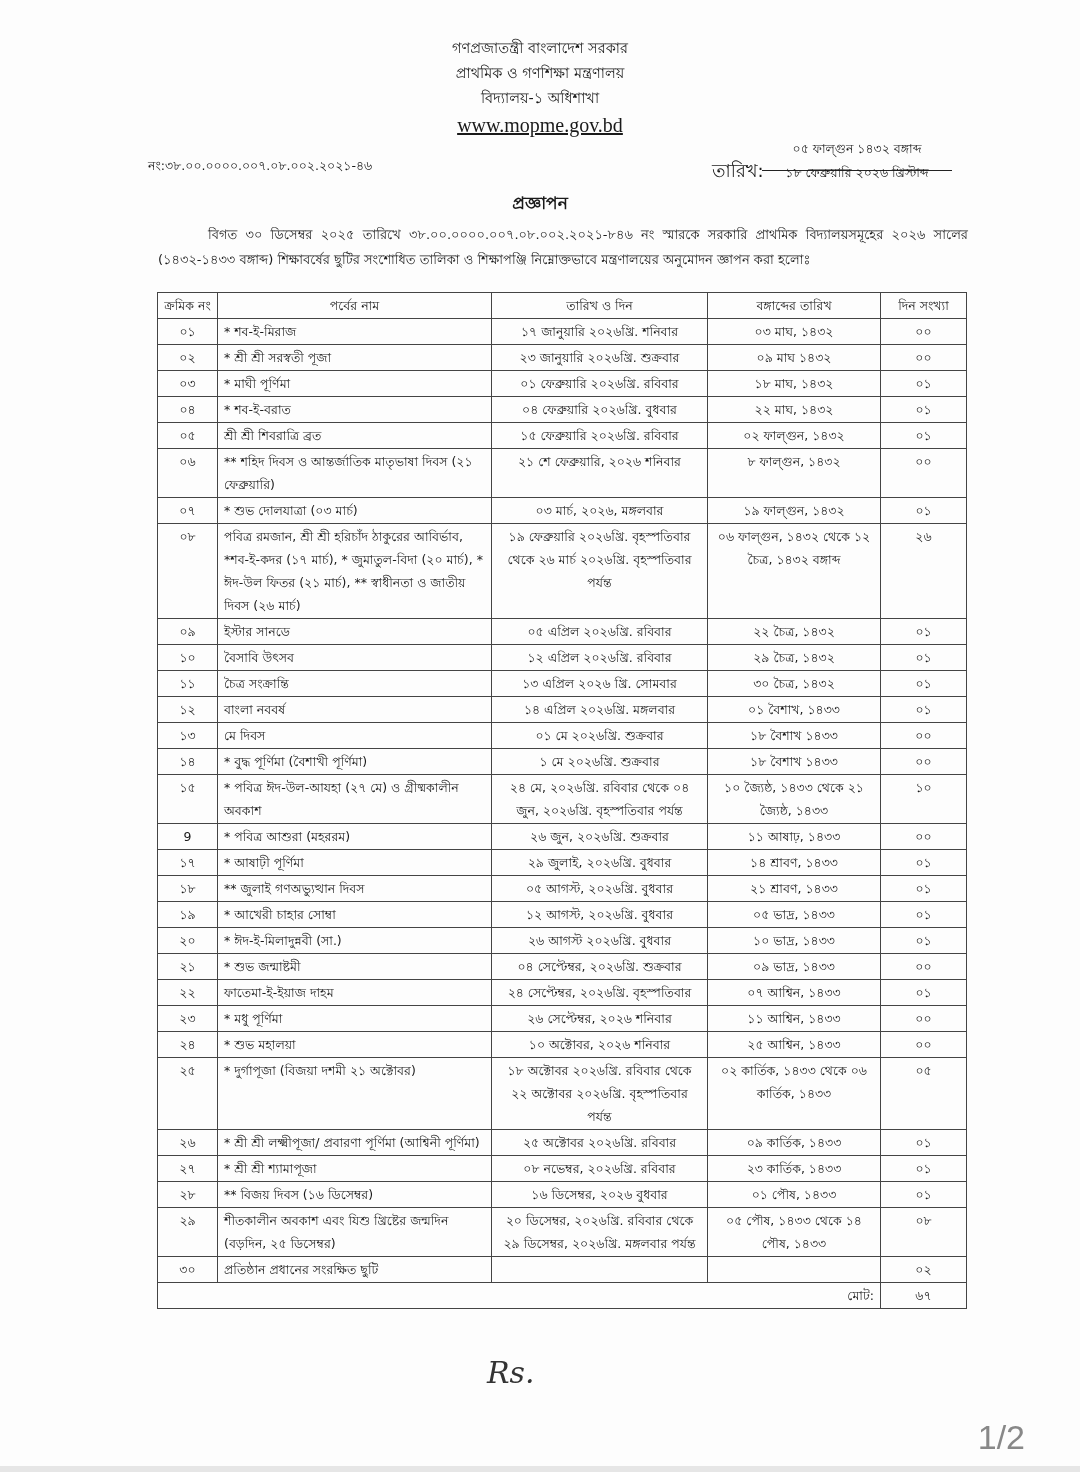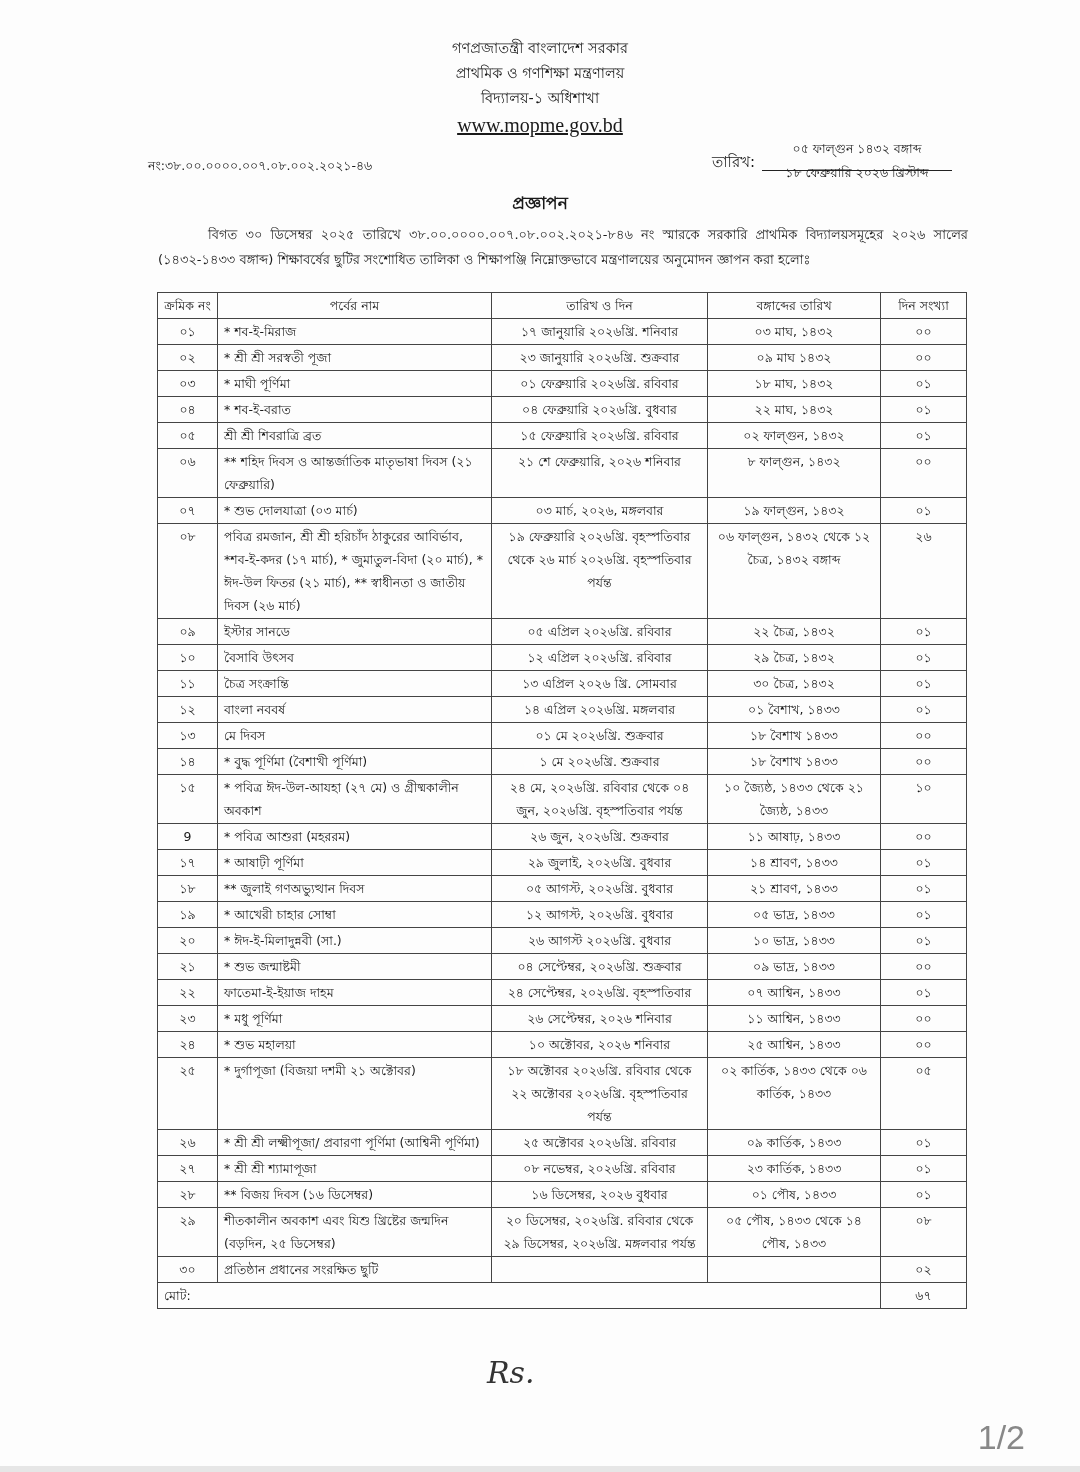--- a/index.html
+++ b/index.html
@@ -12,21 +12,21 @@
   .h1 { top: 36px; }
   .h2 { top: 61px; }
   .h3 { top: 86px; }
   .url {
     position: absolute; top: 114px; left: 0; width: 1080px; text-align: center;
     font-family: "Liberation Serif", serif; font-size: 20px; text-decoration: underline;
   }
   .memo-no { position: absolute; left: 148px; top: 157px; font-size: 12.5px; }
   .memo-no b { font-weight: normal; }
   .date-block { position: absolute; left: 712px; top: 140px; width: 240px; }
-  .date-label { position: absolute; left: 0; top: 10px; font-size: 15px; text-align: center; }
+  .date-label { position: absolute; left: 0; top: 17px; font-size: 18px; text-align: center; }
   .date-top { position: absolute; left: 50px; top: 0; width: 190px; text-align: center; font-size: 12.5px; border-bottom: 1.5px solid #222; padding-bottom: 10px; }
   .date-bottom { position: absolute; left: 50px; top: 24px; width: 190px; text-align: center; font-size: 12.5px; }
   .title {
     position: absolute; top: 190px; left: 0; width: 1080px; text-align: center;
     font-size: 17px; font-weight: bold; 
   }
   .intro {
     position: absolute; left: 158px; top: 222px; width: 810px; font-size: 13px; line-height: 25px;
     text-align: justify; text-indent: 50px;
   }
@@ -36,21 +36,21 @@
   }
   table.holidays td, table.holidays th {
     border: 1px solid #444; padding: 1px 6px; line-height: 23px; vertical-align: top; font-weight: normal;
   }
   table.holidays th { text-align: center; }
   .c-no { width: 47px; text-align: center; }
   .c-name { width: 261px; text-align: left; }
   .c-date { width: 203px; text-align: center; }
   .c-bangla { width: 160px; text-align: center; }
   .c-days { width: 73px; text-align: center; }
-  .total-label { text-align: left; }
+  .total-label { text-align: right; }
   .signature {
     position: absolute; left: 487px; top: 1355px; font-family: "DejaVu Serif", serif;
     font-size: 30px; font-style: italic; color: #333;
   }
   .page-num {
     position: absolute; right: 55px; top: 1418px; font-family: "Liberation Sans", sans-serif;
     font-size: 34px; color: #888;
   }
   .bottom-bar { position: absolute; left: 0; bottom: 0; width: 1080px; height: 6px; background: #e6e6e6; }
 </style>

